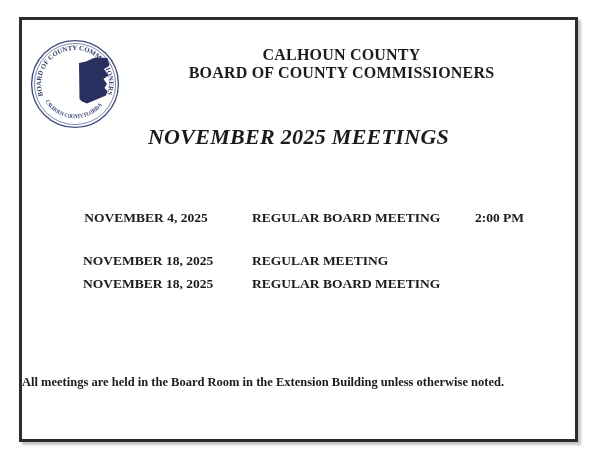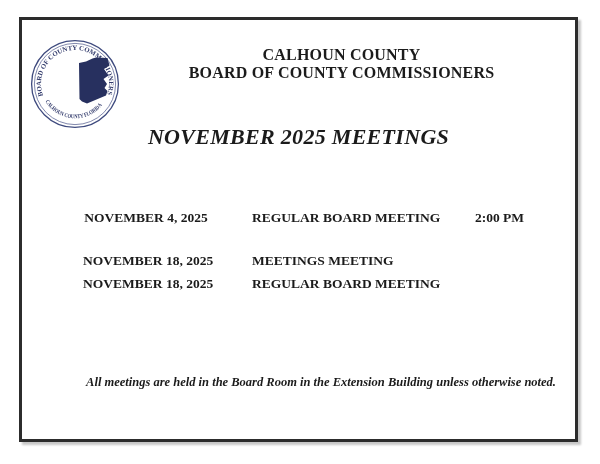--- a/index.html
+++ b/index.html
@@ -88,23 +88,22 @@
     white-space: nowrap;
   }
   .row-0 { top: 189px; padding-left: 20px; }
   .row-1 { top: 232px; }
   .row-2 { top: 255px; }
   .footer-note {
     position: absolute;
     left: 0;
     top: 354px;
     width: 534px;
-    text-align: right;
+    text-align: left;
     font-weight: bold;
-    font-style: italic;
     font-size: 12.5px;
     line-height: 16px;
     white-space: nowrap;
   }
 </style>
 </head>
 <body>
 
 <div class="page">
 
@@ -131,21 +130,21 @@
   <h1 class="doc-title">NOVEMBER 2025 MEETINGS</h1>
 
   <div class="meeting-row row-0">
     <span class="c-date">NOVEMBER 4, 2025</span>
     <span class="c-name">REGULAR BOARD MEETING</span>
     <span class="c-time">2:00 PM</span>
   </div>
 
   <div class="meeting-row row-1">
     <span class="c-date">NOVEMBER 18, 2025</span>
-    <span class="c-name">MEETINGS MEETING</span>
+    <span class="c-name">REGULAR MEETING</span>
   </div>
 
   <div class="meeting-row row-2">
     <span class="c-date">NOVEMBER 18, 2025</span>
     <span class="c-name">REGULAR BOARD MEETING</span>
   </div>
 
   <div class="footer-note">All meetings are held in the Board Room in the Extension Building unless otherwise noted.</div>
 
 </div>

